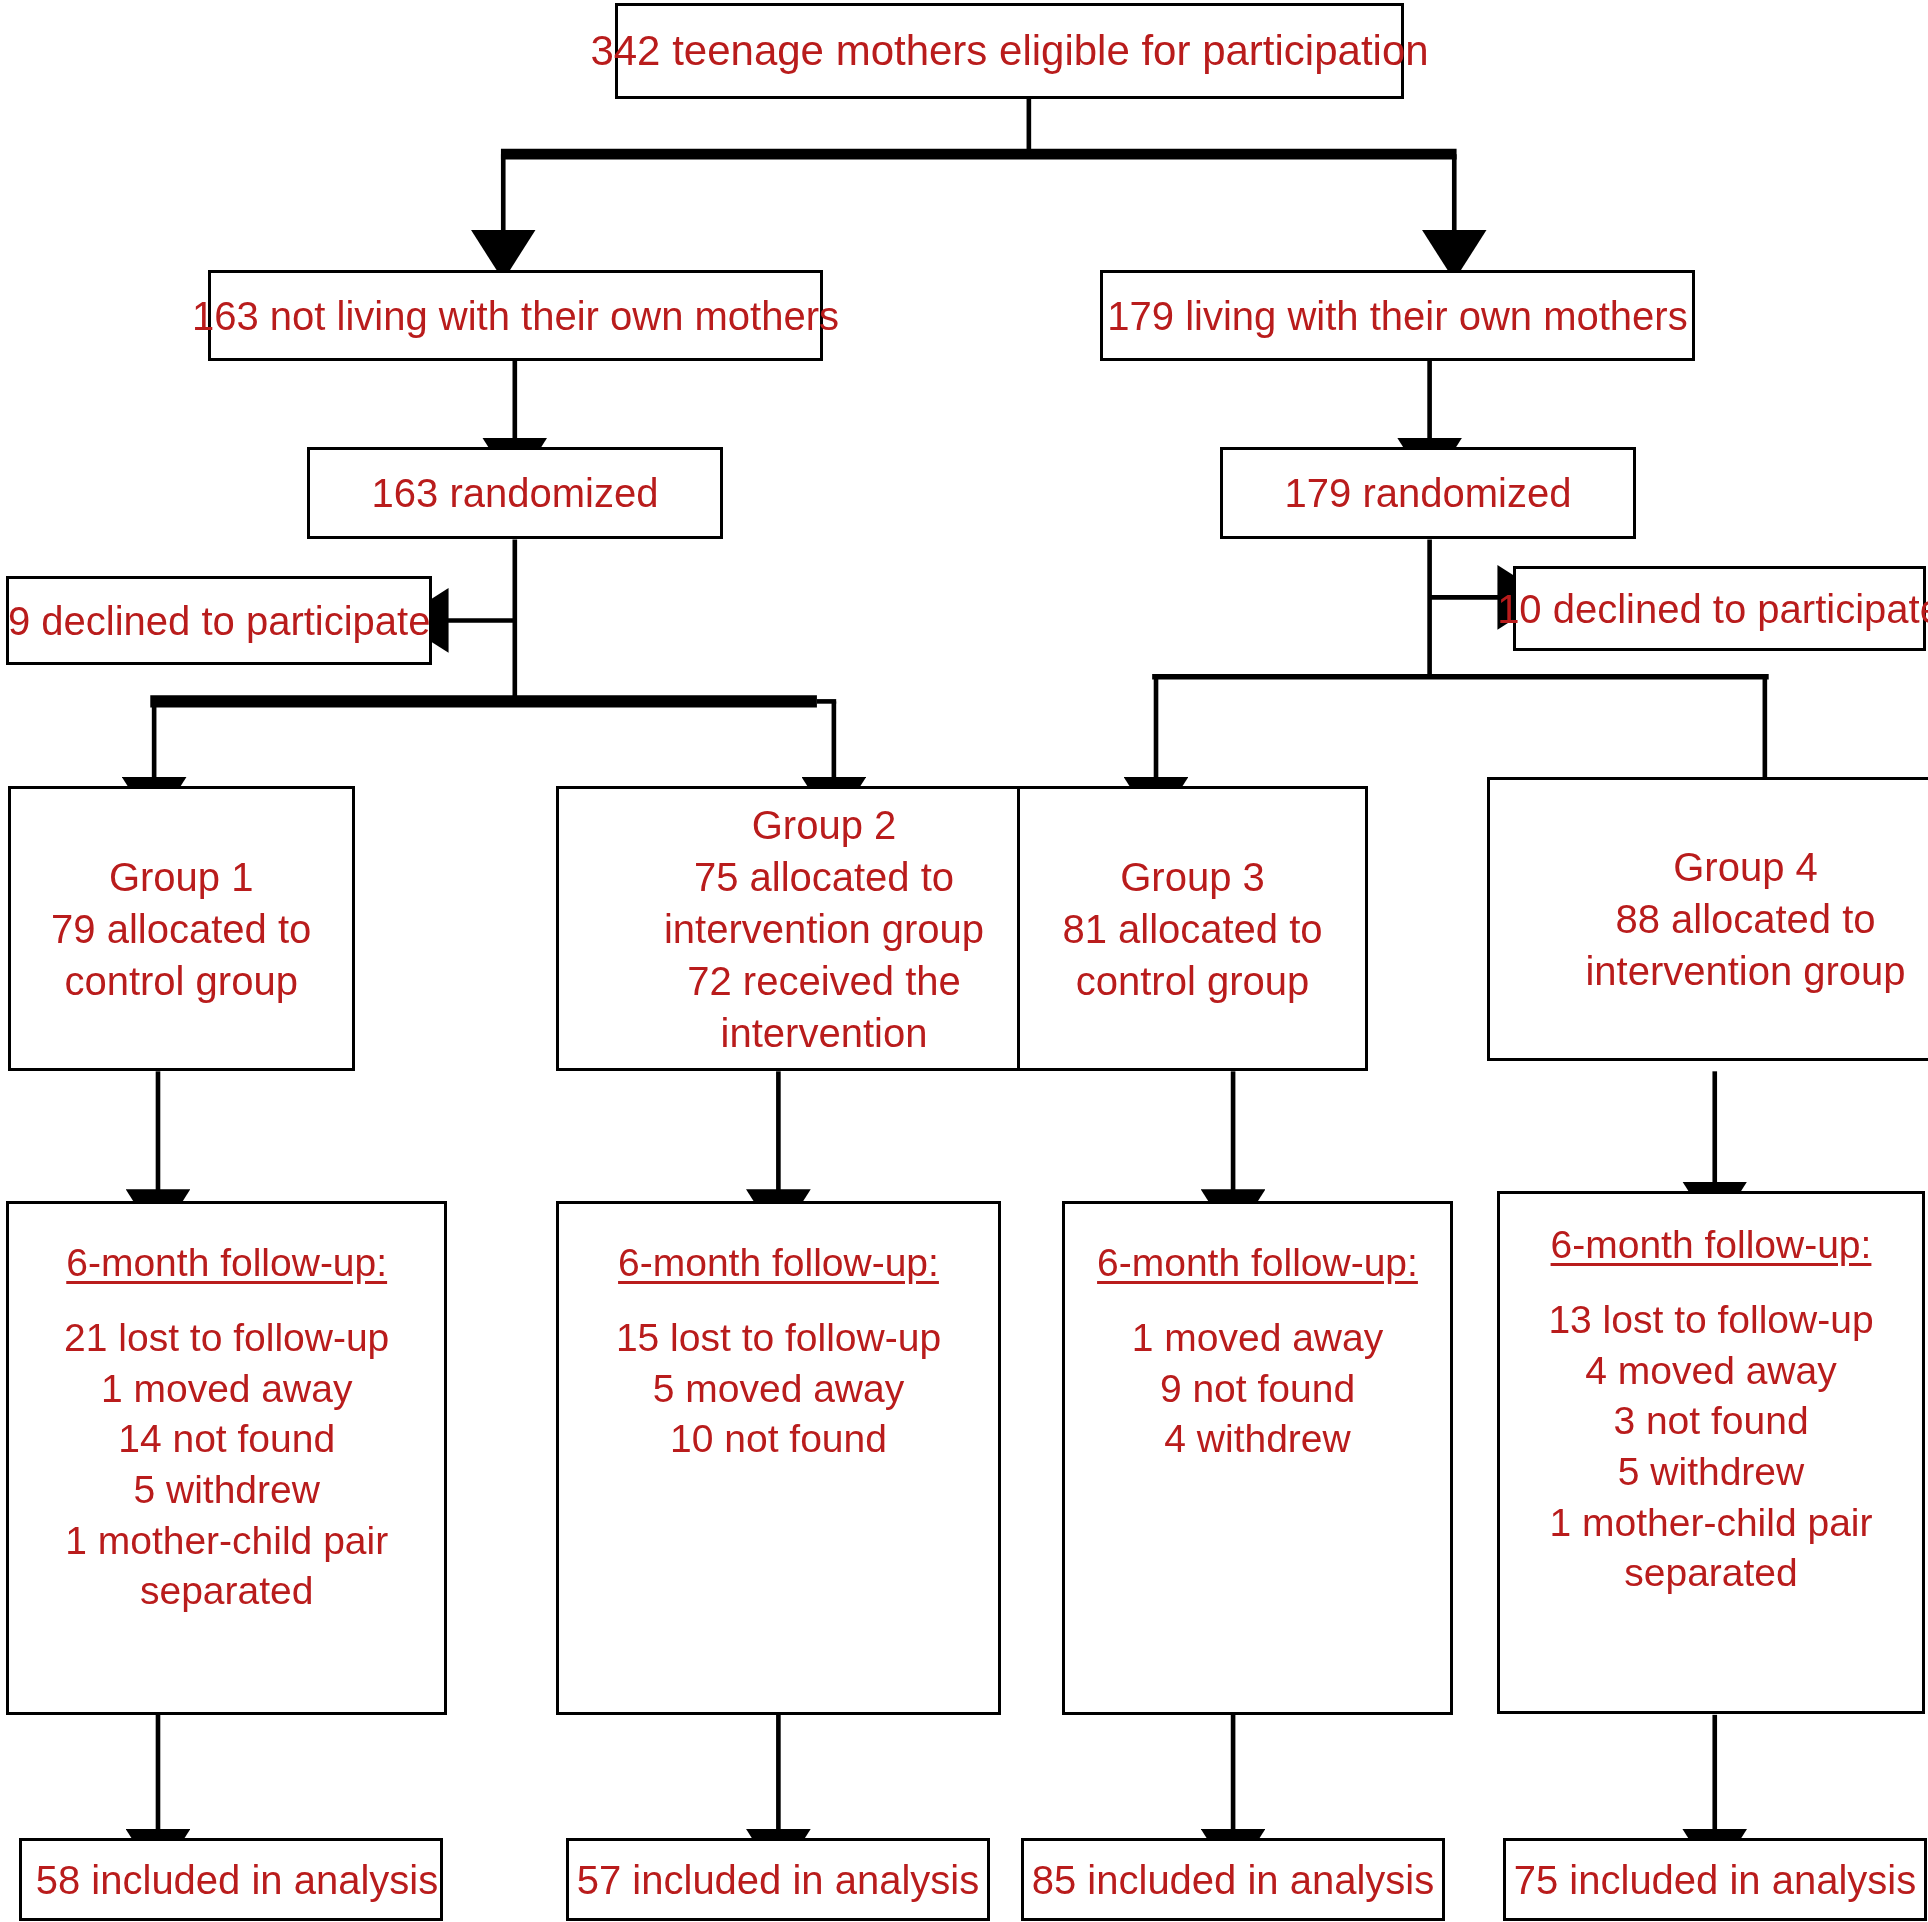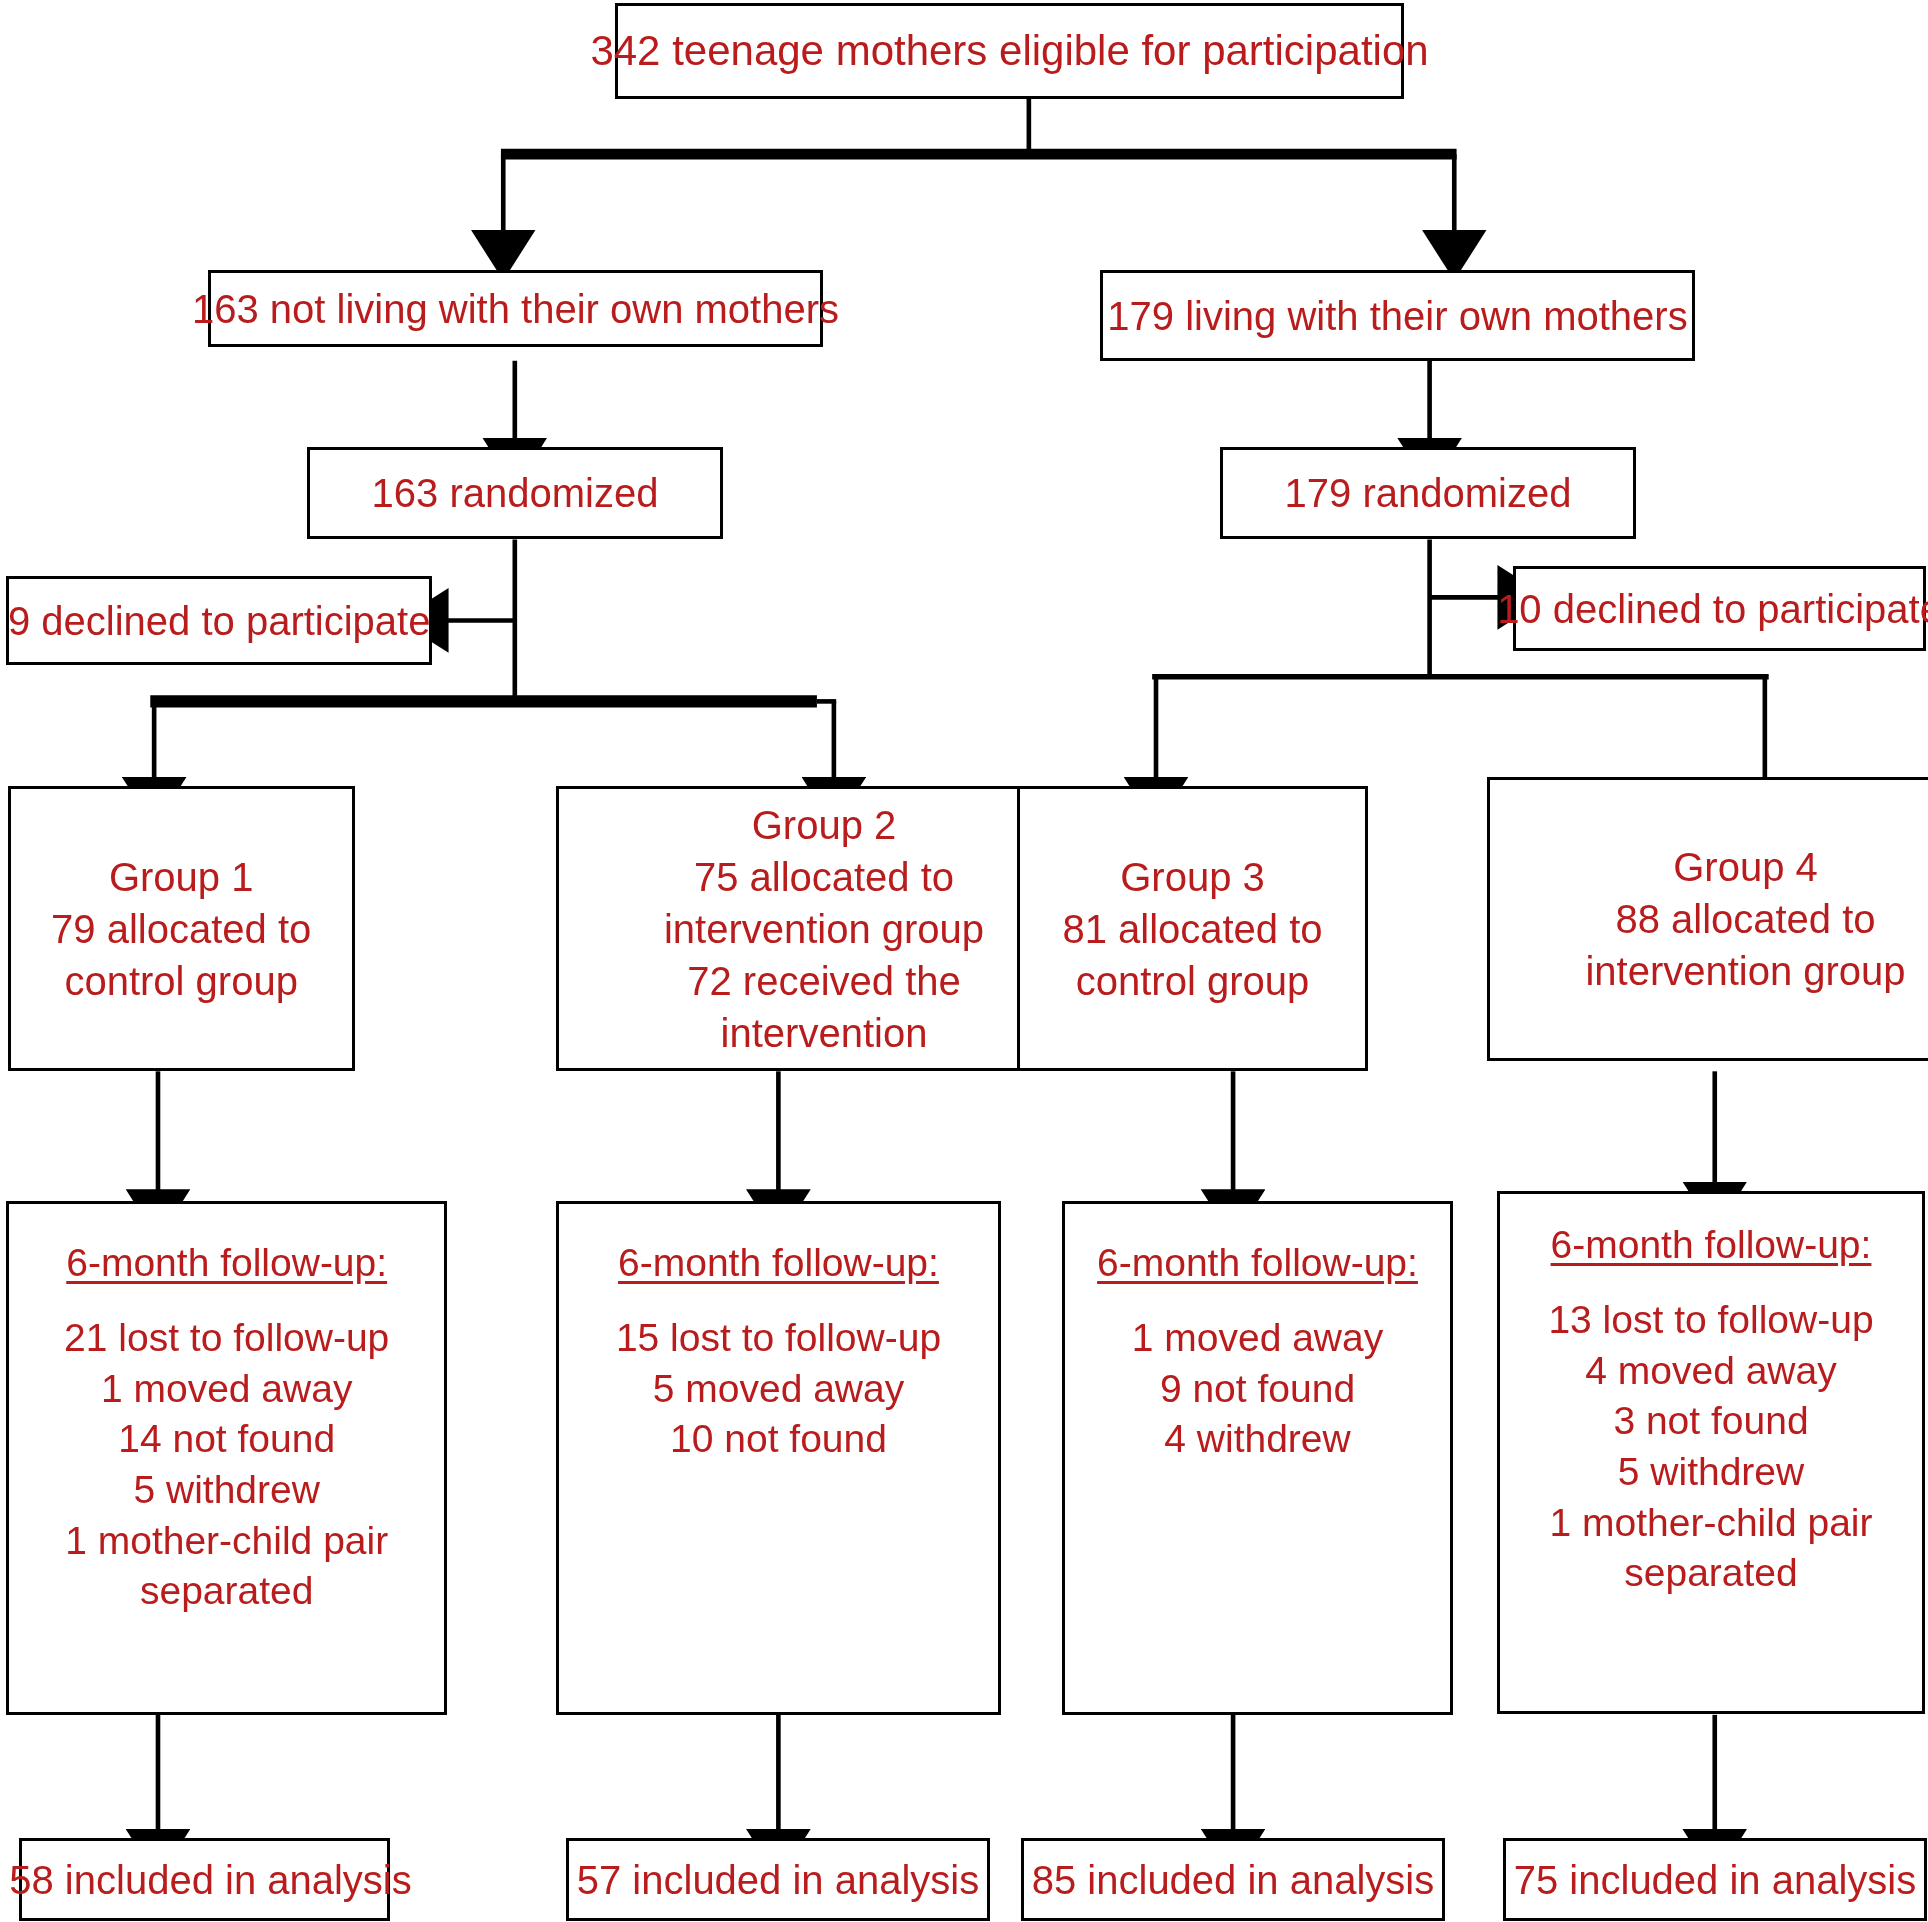--- a/index.html
+++ b/index.html
@@ -92,21 +92,21 @@
       <path d="M1010,2225 L1010,2385" marker-end="url(#ah)" stroke-width="6"></path>
       <path d="M1600,2225 L1600,2385" marker-end="url(#ah)" stroke-width="6"></path>
       <path d="M2225,2225 L2225,2385" marker-end="url(#ah)" stroke-width="6"></path>
     </g>
   </svg>
 
   <div class="node vcenter t-xl" style="left:615px; top:3.1px; width:789px; height:96px;">
     <span class="line">342 teenage mothers eligible for participation</span>
   </div>
 
-  <div class="node vcenter t-lg" style="left:208px; top:270px; width:615px; height:77px;">
+  <div class="node vcenter t-lg" style="left:208px; top:270px; width:615px; height:91px;">
     <span class="line">163 not living with their own mothers</span>
   </div>
 
   <div class="node vcenter t-lg" style="left:1100px; top:270px; width:595px; height:91px;">
     <span class="line">179 living with their own mothers</span>
   </div>
 
   <div class="node vcenter t-lg" style="left:307px; top:447px; width:416px; height:92px;">
     <span class="line">163 randomized</span>
   </div>
@@ -180,21 +180,21 @@
     <span class="hdr">6-month follow-up:</span>
     <span class="gap"></span>
     <span class="line">13 lost to follow-up</span>
     <span class="line">4 moved away</span>
     <span class="line">3 not found</span>
     <span class="line">5 withdrew</span>
     <span class="line">1 mother-child pair</span>
     <span class="line">separated</span>
   </div>
 
-  <div class="node vcenter t-lg" style="left:19px; top:1838px; width:371px; height:83px;padding-left:12px;">
+  <div class="node vcenter t-lg" style="left:19px; top:1838px; width:424px; height:83px;padding-left:12px;">
     <span class="line">58 included in analysis</span>
   </div>
 
   <div class="node vcenter t-lg" style="left:566px; top:1838px; width:424px; height:83px;">
     <span class="line">57 included in analysis</span>
   </div>
 
   <div class="node vcenter t-lg" style="left:1021px; top:1838px; width:424px; height:83px;">
     <span class="line">85 included in analysis</span>
   </div>

